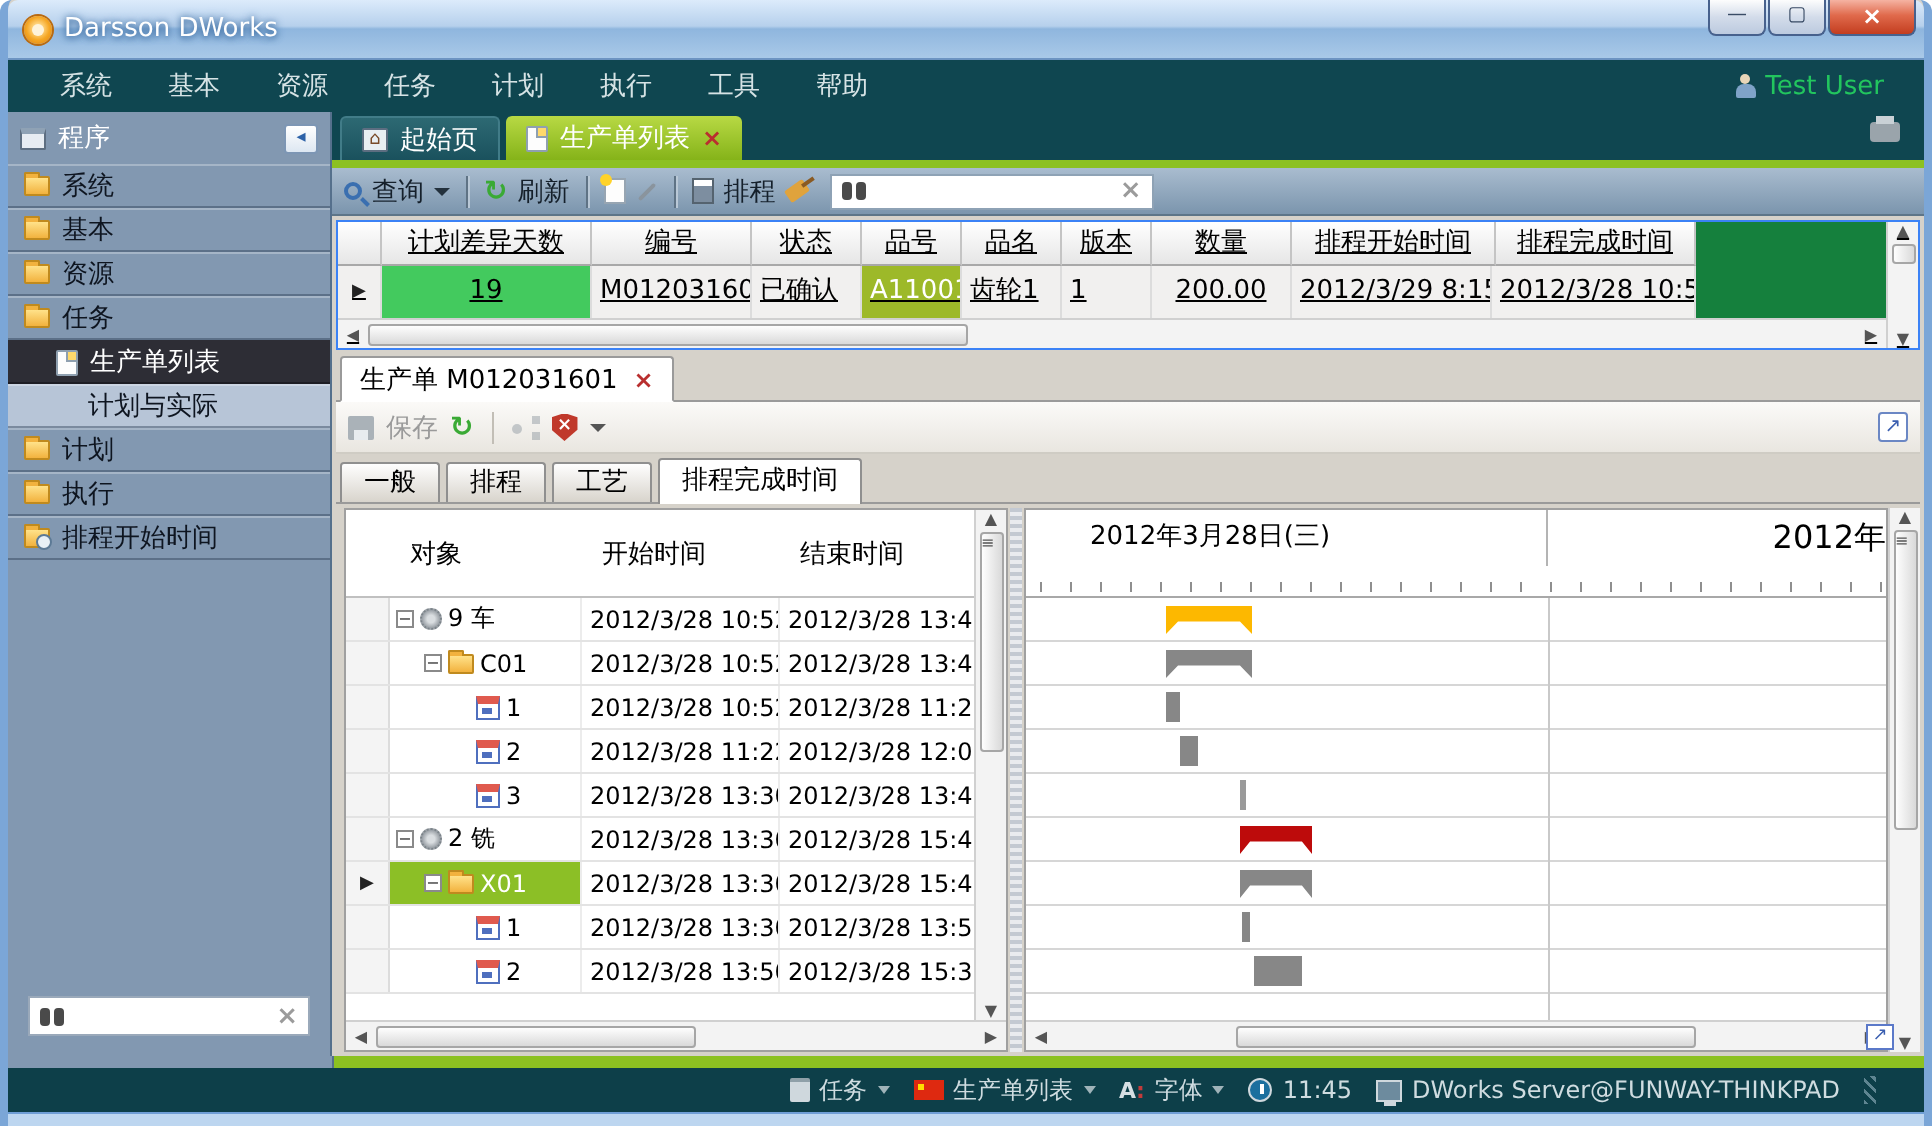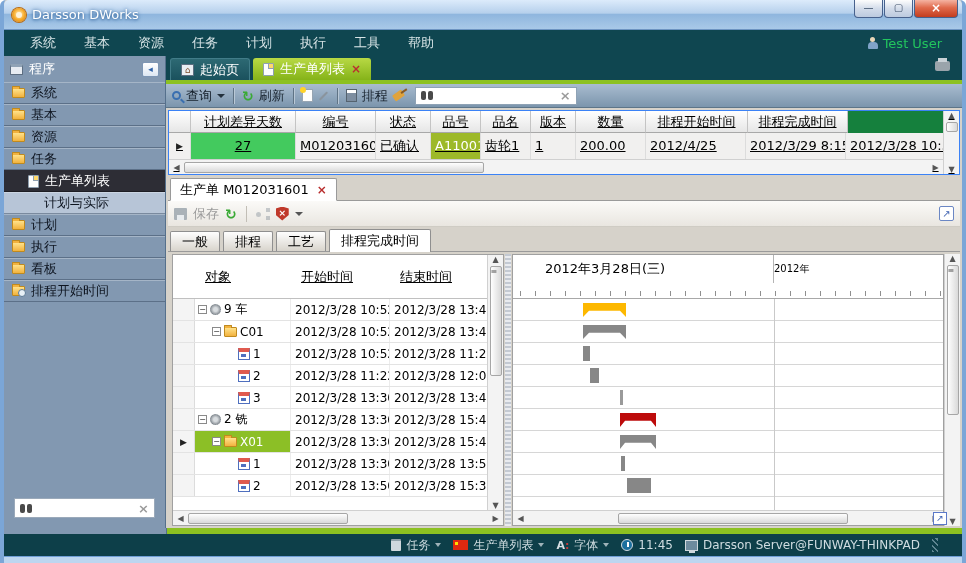--- a/index.html
+++ b/index.html
@@ -175,21 +175,21 @@
   .detail-content { flex:1 1 auto; min-height:0; border-top:1px solid #9a9a9a; display:flex;
     padding:2px 0 2px 4px; background:#d6d2ca; }
 
   
   .ttable { width:332px; flex:0 0 332px; background:#fff; border:1px solid #a0a0a0; display:flex;
     flex-direction:column; }
   .ttop { flex:1; display:flex; min-height:0; }
   .tmain { flex:1; display:flex; flex-direction:column; min-width:0; overflow:hidden; }
   .t-head { height:44px; flex:0 0 44px; display:flex; align-items:center;
     border-bottom:1px solid #c0c0c0; }
-  .th-cell { font-size:13px; padding-left:10px; overflow:hidden; white-space:nowrap;text-decoration:underline; }
+  .th-cell { font-size:13px; padding-left:10px; overflow:hidden; white-space:nowrap; }
   .t-row { height:22px; flex:0 0 22px; display:flex; border-bottom:1px solid #e3e3e3; }
   .t-selc { flex:0 0 22px; background:#f4f4f4; border-right:1px solid #dcdcdc; text-align:center;
     font-size:9px; line-height:22px; color:#222; }
   .t-tree { flex:0 0 96px; display:flex; align-items:center; gap:3px; font-size:12px;
     border-right:1px solid #ececec; overflow:hidden; white-space:nowrap; }
   .t-tree.tsel { background:#8cbf26; color:#fff; }
   .t-time { flex:0 0 99px; font-size:12px; line-height:22px; padding-left:4px;
     border-right:1px solid #ececec; overflow:hidden; white-space:nowrap; }
   .expander { width:9px; height:9px; flex:0 0 9px; border:1px solid #8a8a8a; background:#fff;
     color:#333; font-size:8px; line-height:7px; text-align:center; }
@@ -204,21 +204,21 @@
   .splitter { width:6px; flex:0 0 6px; margin:0 1px;
     background:repeating-linear-gradient(180deg,#c3c9d2 0 2px,#e9ebef 2px 4px); }
 
   
   .gantt-outer { flex:1; display:flex; min-width:0; position:relative; }
   .gantt { flex:1; background:#fff; border:1px solid #a0a0a0; display:flex; flex-direction:column;
     min-width:0; overflow:hidden; }
   .g-dayrow { height:28px; flex:0 0 28px; display:flex; }
   .g-day1 { width:261px; flex:0 0 261px; border-right:1px solid #b4b4b4; font-size:13px;
     line-height:28px; padding-left:32px; overflow:hidden; white-space:nowrap; }
-  .g-day2 { flex:1; font-size:10px; line-height:28px; text-align:left; overflow:hidden;
+  .g-day2 { flex:1; font-size:16px; line-height:28px; text-align:right; overflow:hidden;
     white-space:nowrap; }
   .g-tickrow { height:16px; flex:0 0 16px; border-bottom:1px solid #a8a8a8; position:relative; }
   .g-tick { position:absolute; bottom:2px; width:1px; height:5px; background:#8f8f8f; }
   .g-body { flex:1; position:relative; overflow:hidden; }
   .g-line { height:22px; border-bottom:1px solid #d6d6d6; }
   .g-div { position:absolute; top:0; bottom:0; left:261px; width:1px; background:#c9c9c9; }
   .bar { position:absolute; }
   .bar.task { height:15px; }
   .bar.summary { height:14px;
     clip-path:polygon(0 0,100% 0,100% 100%,86% 55%,14% 55%,0 100%); }
@@ -318,24 +318,20 @@
           </div>
           <div class="side-item">
             <span class="i-folder"></span>
             <span class="lbl">计划</span>
           </div>
           <div class="side-item">
             <span class="i-folder"></span>
             <span class="lbl">执行</span>
           </div>
           <div class="side-item">
-            <span class="i-folder"></span>
-            <span class="lbl">看板</span>
-          </div>
-          <div class="side-item">
             <span class="i-folder clock"></span>
             <span class="lbl">排程开始时间</span>
           </div>
         </div>
       <div class="side-search">
         <span class="i-binoc"></span>
         <input value="" style="">
         <span class="x-gray">×</span>
       </div>
     </div>
@@ -388,28 +384,27 @@
               <div class="gh-cell" style="width: 55px;">状态</div>
               <div class="gh-cell" style="width: 50px;">品号</div>
               <div class="gh-cell" style="width: 50px;">品名</div>
               <div class="gh-cell" style="width: 45px;">版本</div>
               <div class="gh-cell" style="width: 70px;">数量</div>
               <div class="gh-cell" style="width: 102px;">排程开始时间</div>
               <div class="gh-cell" style="width: 100px;">排程完成时间</div>
             </div>
           <div class="g-datarow">
               <div class="g-cell g-selcell">▶</div>
-              <div class="g-cell green" style="width: 105px;">27</div>
+              <div class="g-cell green" style="width: 105px;">19</div>
               <div class="g-cell" style="width: 80px;">M012031601</div>
               <div class="g-cell" style="width: 55px;">已确认</div>
               <div class="g-cell olive" style="width: 50px;">A11001</div>
               <div class="g-cell" style="width: 50px;">齿轮1</div>
               <div class="g-cell" style="width: 45px;">1</div>
-              <div class="g-cell" style="width: 70px; text-align: left;">200.00</div>
-              <div class="g-cell" style="width: 100px;">2012/4/25</div>
+              <div class="g-cell" style="width: 70px; text-align: center;">200.00</div>
               <div class="g-cell" style="width: 100px;">2012/3/29 8:15</div>
               <div class="g-cell" style="width: 102px;">2012/3/28 10:52</div>
             </div>
           <div class="hscroll">
             <span class="arr">◀</span>
             <span class="hthumb" style="width:300px"></span>
             <span class="arr" style="margin-left:auto">▶</span>
           </div>
         </div>
         <div class="vscroll">
@@ -660,20 +655,20 @@
           <span class="i-font">A<b>:</b></span>
           <span>字体</span>
           <span class="caret-lt"></span>
         </span>
         <span class="st-item">
           <span class="i-clock"></span>
           <span>11:45</span>
         </span>
         <span class="st-item">
           <span class="i-server"></span>
-          <span>Darsson Server@FUNWAY-THINKPAD</span>
+          <span>DWorks Server@FUNWAY-THINKPAD</span>
         </span>
       </span>
     <span class="grip"></span>
   </div>
   <div class="bottomborder"></div>
 
 </div>
 
 </body></html>

